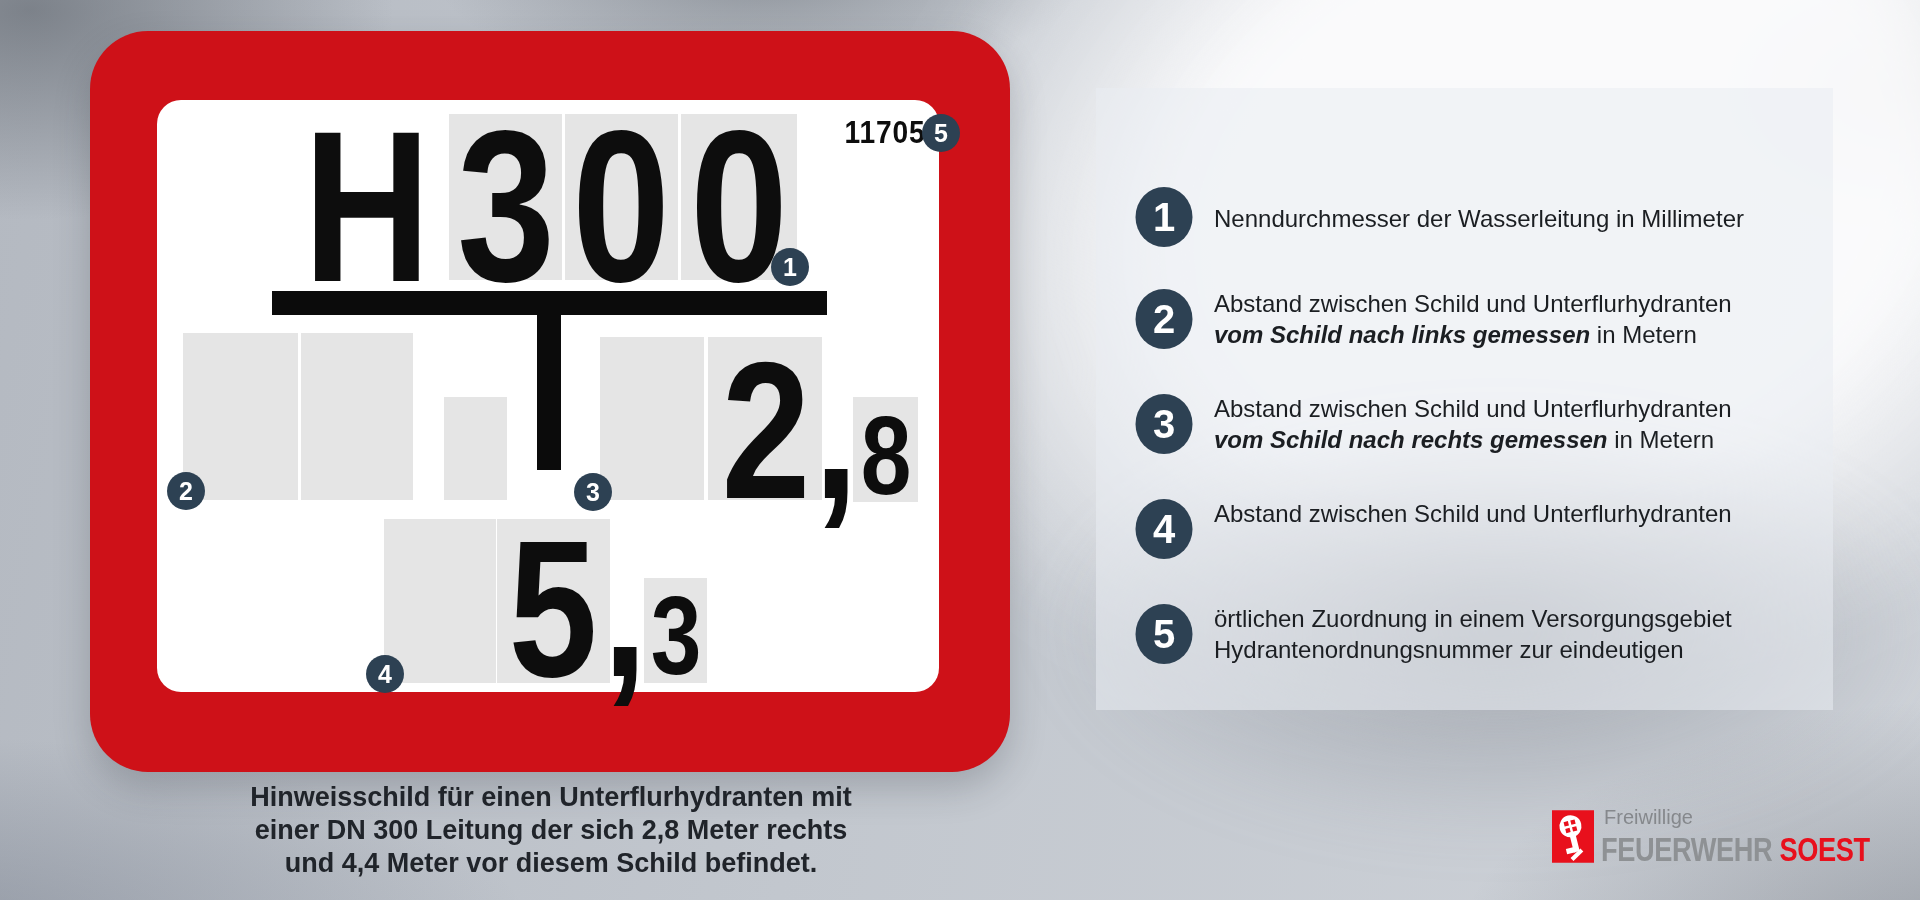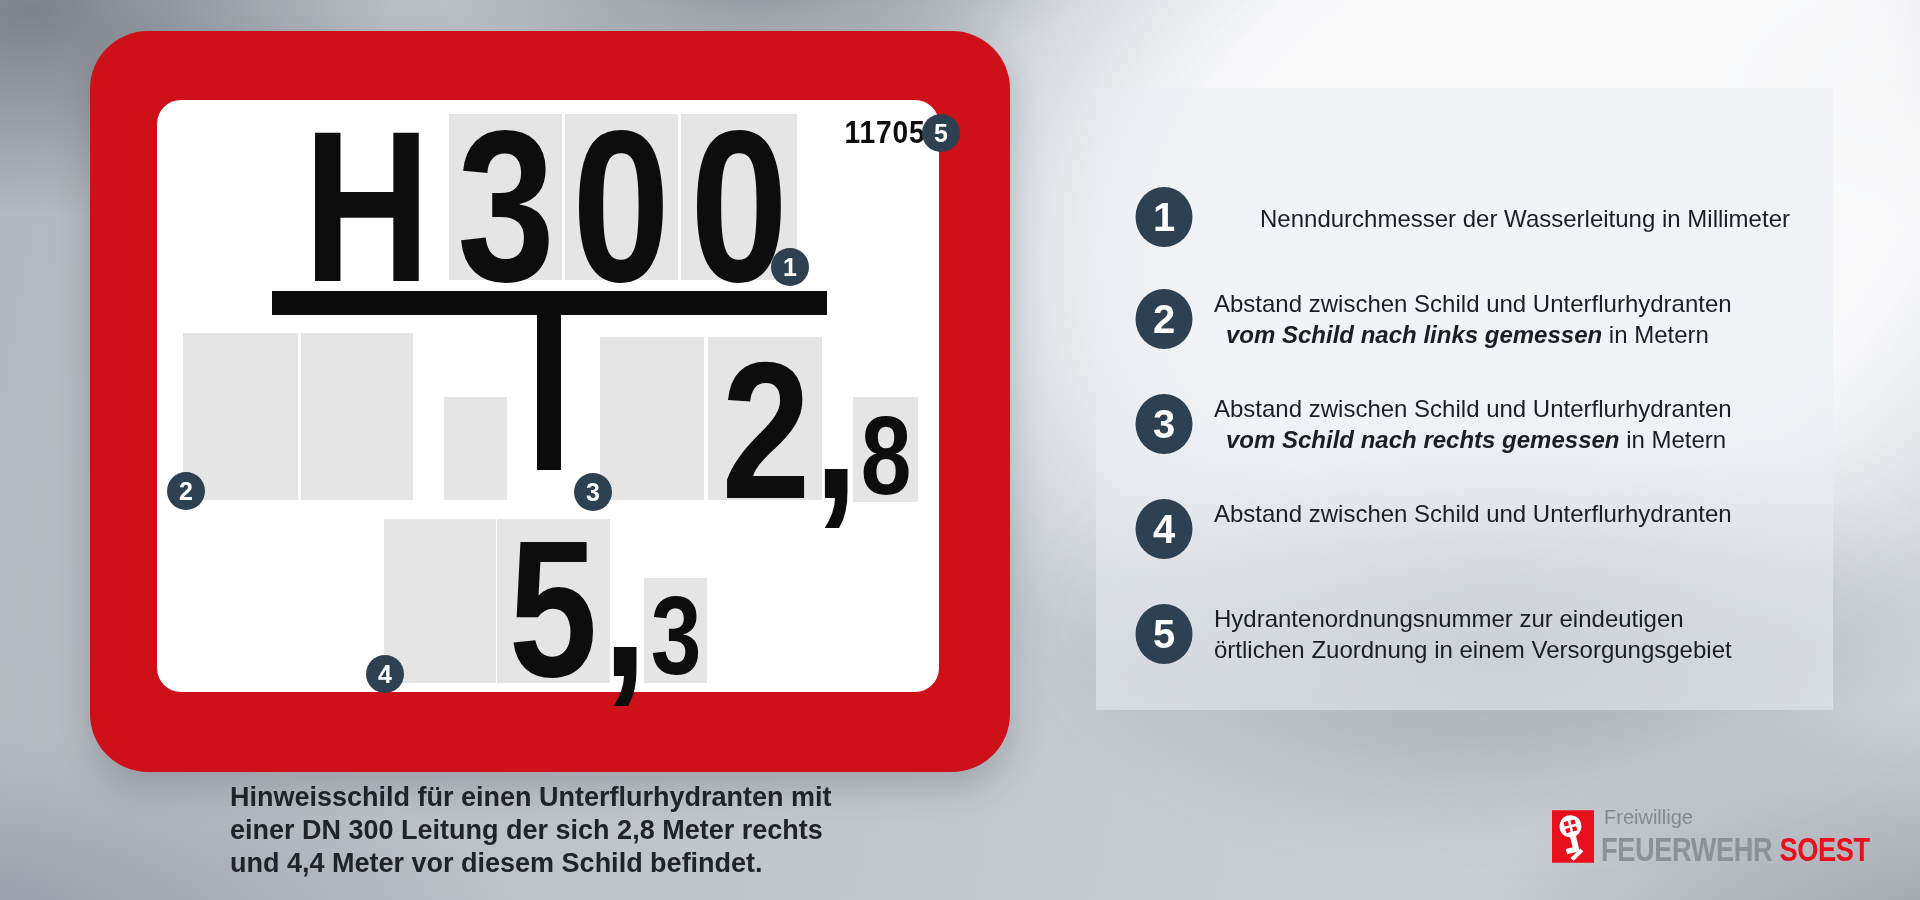--- a/index.html
+++ b/index.html
@@ -29,29 +29,29 @@
   .gbox{background:#e5e5e5;}
   .bar{background:#0b0b0b;}
   .glyph{color:#0d0d0d;font-weight:bold;line-height:1;white-space:nowrap;
     transform:translate(-50%,-50%) scaleX(.82);}
   .fs215{font-size:215px;} .fs195{font-size:195px;} .fs111{font-size:111px;}
   .idnum{font-size:32px;letter-spacing:1px;transform:translate(-50%,-50%) scaleX(.88);}
   .sbadge{width:38px;height:38px;border-radius:50%;background:#2d4153;color:#fff;
     font-weight:bold;font-size:25px;display:flex;align-items:center;justify-content:center;
     transform:translate(-50%,-50%);}
   
-  .caption{left:230px;top:781px;width:642px;text-align:left;font-size:27px;font-weight:bold;
+  .caption{left:230px;top:781px;width:642px;text-align:center;font-size:27px;font-weight:bold;
     line-height:33px;color:#20242a;}
   
   .panel{left:1096px;top:88px;width:737px;height:622px;background:rgba(233,237,242,.55);}
   .panel-heading{left:1131px;top:122px;font-size:27px;font-weight:bold;letter-spacing:.8px;color:#16191d;}
   .pbadge{width:57px;height:60px;border-radius:50%;background:#2d4153;color:#fff;font-weight:bold;
     font-size:40px;display:flex;align-items:center;justify-content:center;transform:translate(-50%,-50%);}
   .ptext{left:1214px;font-size:24px;line-height:31px;color:#1b1e22;}
-  .ptext .em{font-style:italic;font-weight:bold;margin-left:12px;}
+  .ptext .em{font-style:italic;font-weight:bold;}
   
   .logo-frei{left:1604px;top:806px;font-size:20px;color:#85888c;}
   .logo-row{left:1601px;top:830px;font-size:34px;font-weight:bold;letter-spacing:-.5px;
     transform:scaleX(.8);transform-origin:left top;white-space:nowrap;}
   .logo-brand{color:#8e9194;} .logo-city{color:#e8101c;margin-left:9px;}
 </style>
 </head>
 <body>
 
 <div class="stage">
@@ -100,21 +100,21 @@
 
   <div class="abs caption">
     <div>Hinweisschild für einen Unterflurhydranten mit</div>
     <div>einer DN 300 Leitung der sich 2,8 Meter rechts</div>
     <div>und 4,4 Meter vor diesem Schild befindet.</div>
   </div>
 
   <div class="abs panel"></div>
 
   <div class="abs pbadge" style="left:1164px;top:217px;">1</div>
-  <div class="abs ptext" style="top:203px;margin-left:46px;">
+  <div class="abs ptext" style="top:203px;">
     <div>Nenndurchmesser der Wasserleitung in Millimeter</div>
   </div>
 
   <div class="abs pbadge" style="left:1164px;top:319px;">2</div>
   <div class="abs ptext" style="top:288px;">
     <div>Abstand zwischen Schild und Unterflurhydranten</div>
     <div><span class="em">vom Schild nach links gemessen</span><span> in Metern</span></div>
   </div>
 
   <div class="abs pbadge" style="left:1164px;top:424px;">3</div>
@@ -123,22 +123,22 @@
     <div><span class="em">vom Schild nach rechts gemessen</span><span> in Metern</span></div>
   </div>
 
   <div class="abs pbadge" style="left:1164px;top:529px;">4</div>
   <div class="abs ptext" style="top:498px;">
     <div>Abstand zwischen Schild und Unterflurhydranten</div>
   </div>
 
   <div class="abs pbadge" style="left:1164px;top:634px;">5</div>
   <div class="abs ptext" style="top:603px;">
+    <div>örtlichen Zuordnung in einem Versorgungsgebiet</div>
     <div>Hydrantenordnungsnummer zur eindeutigen</div>
-    <div>örtlichen Zuordnung in einem Versorgungsgebiet</div>
   </div>
 
   <svg class="abs" style="left:1552px;top:810px;" width="42" height="53" viewBox="0 0 40 50">
     <rect width="40" height="50" fill="#e8101c"></rect>
     <g fill="#ffffff" transform="rotate(-14 20 25)">
       <circle cx="20" cy="15" r="10.5"></circle>
       <rect x="17.2" y="23" width="5.6" height="17"></rect>
       <rect x="10.5" y="35" width="9" height="5"></rect>
       <rect x="13" y="41" width="13" height="4" transform="rotate(-30 19 43)"></rect>
     </g>

